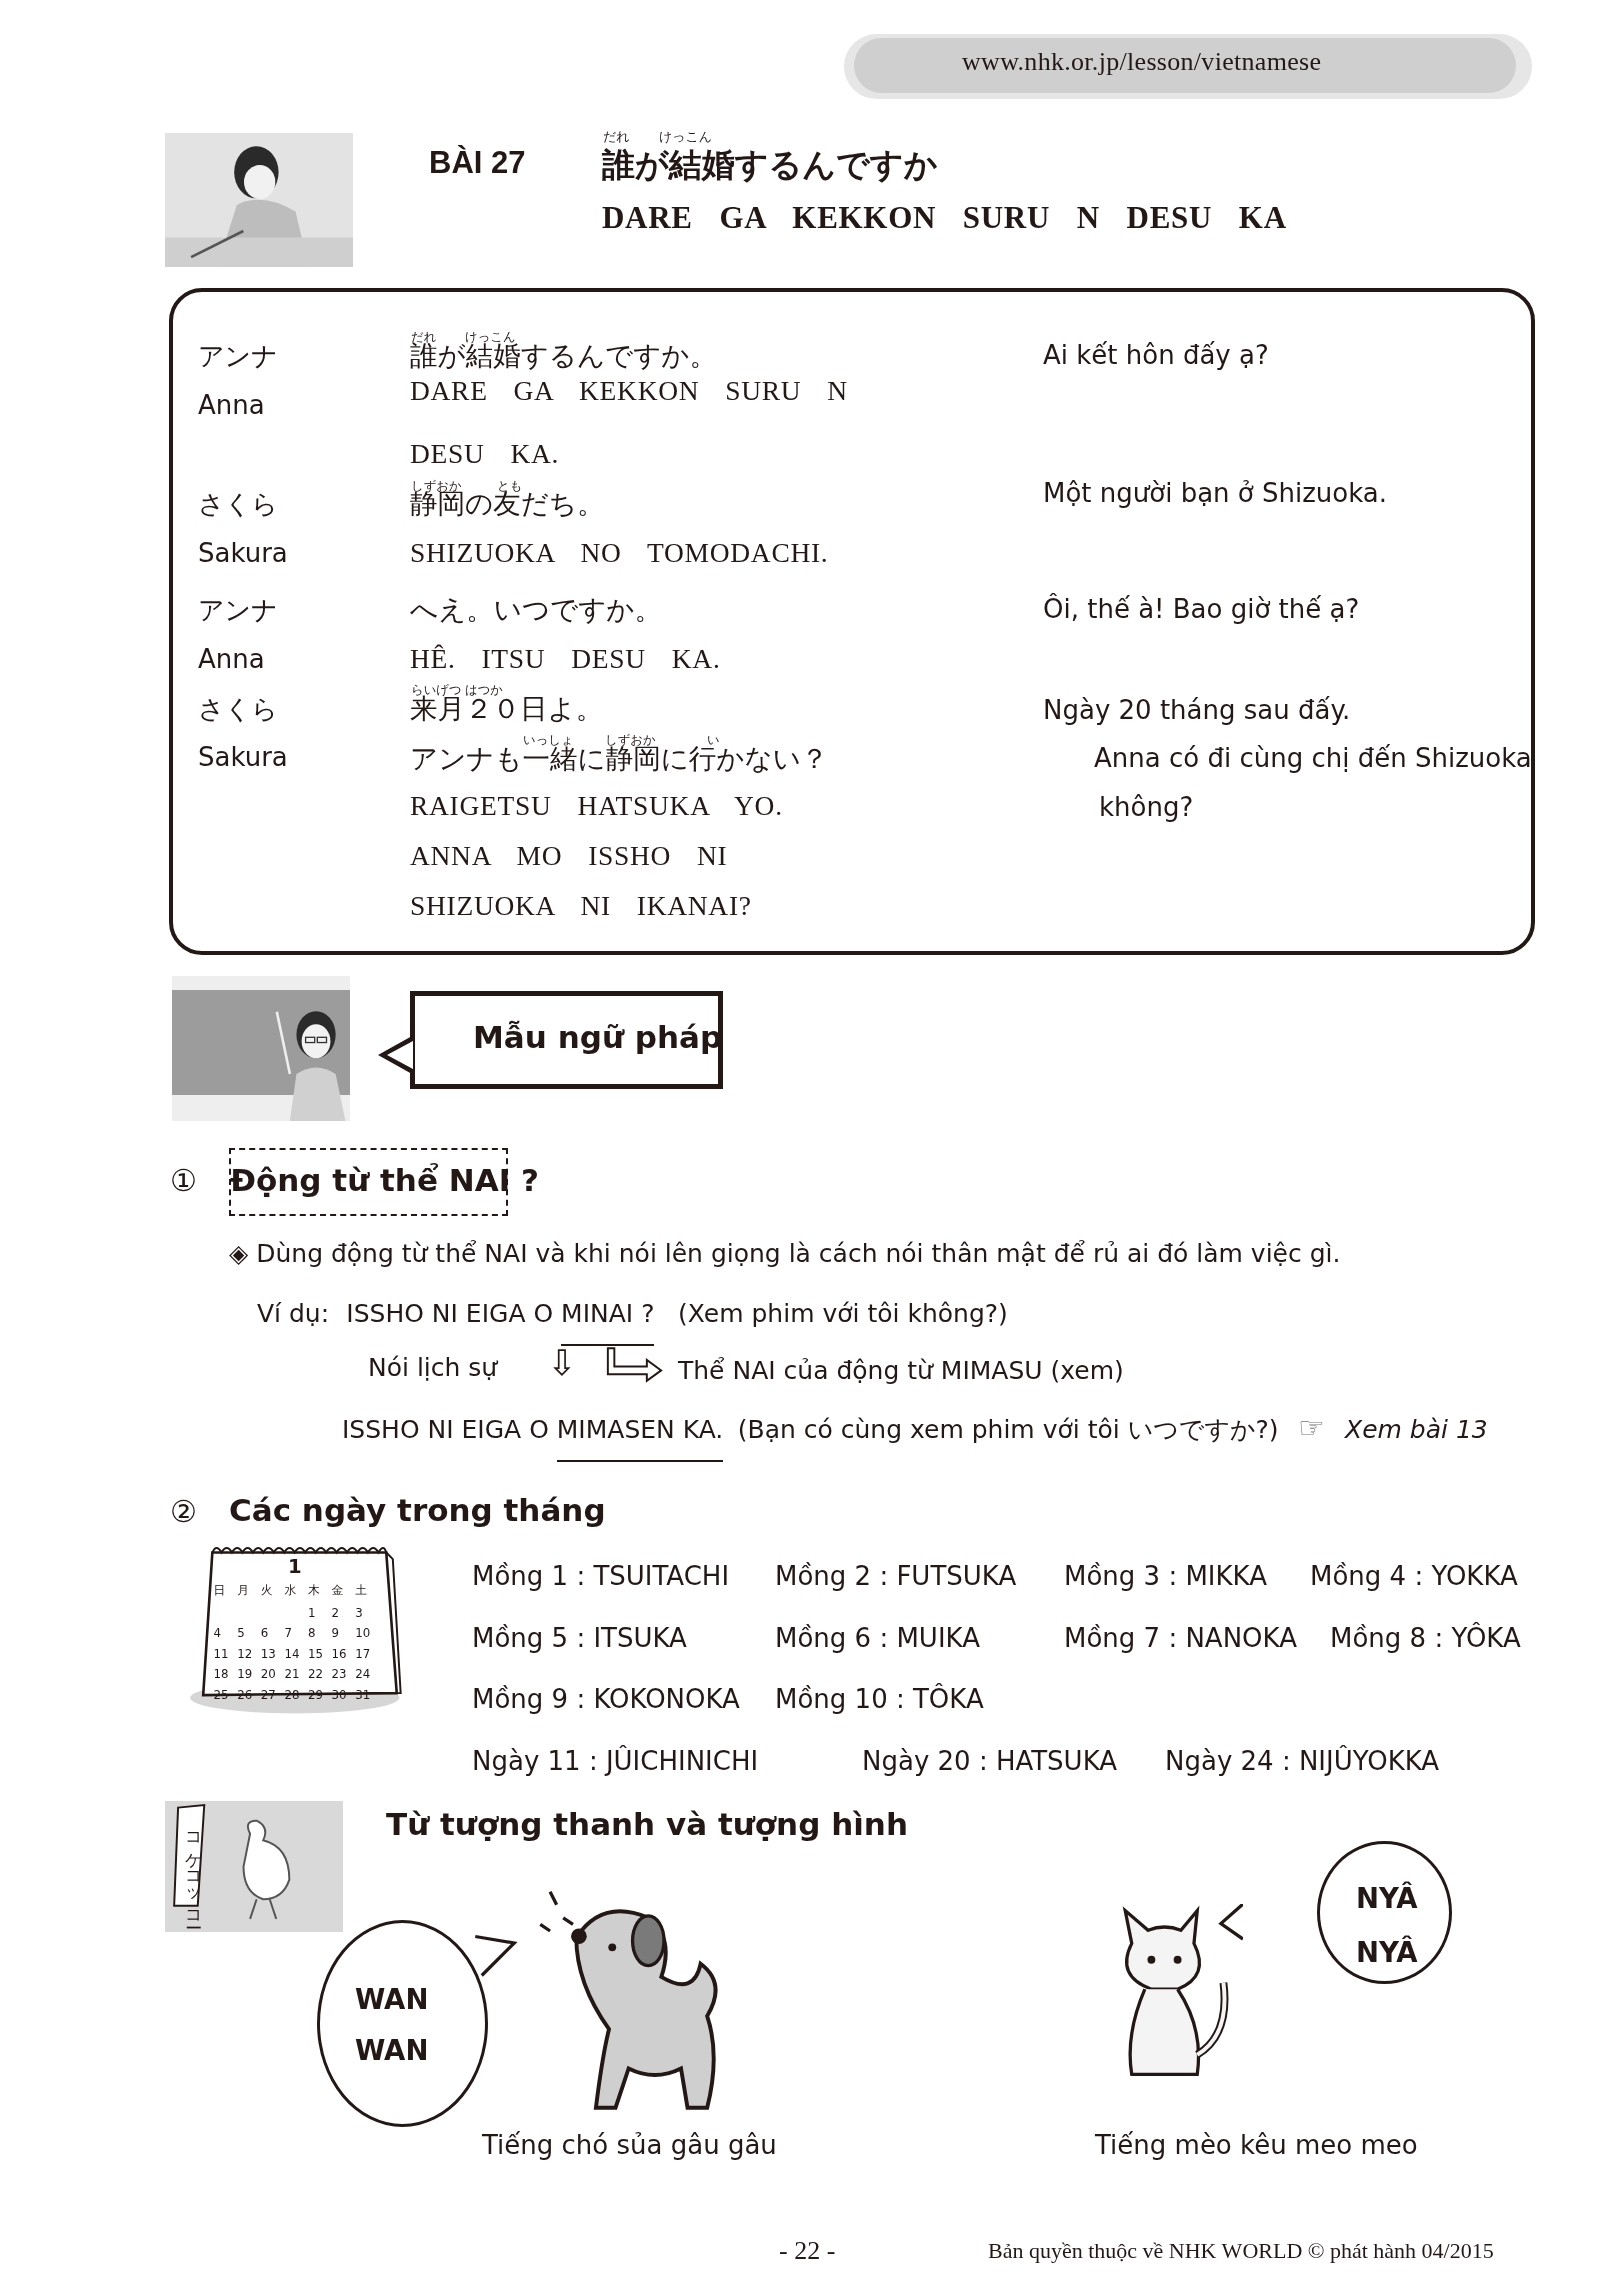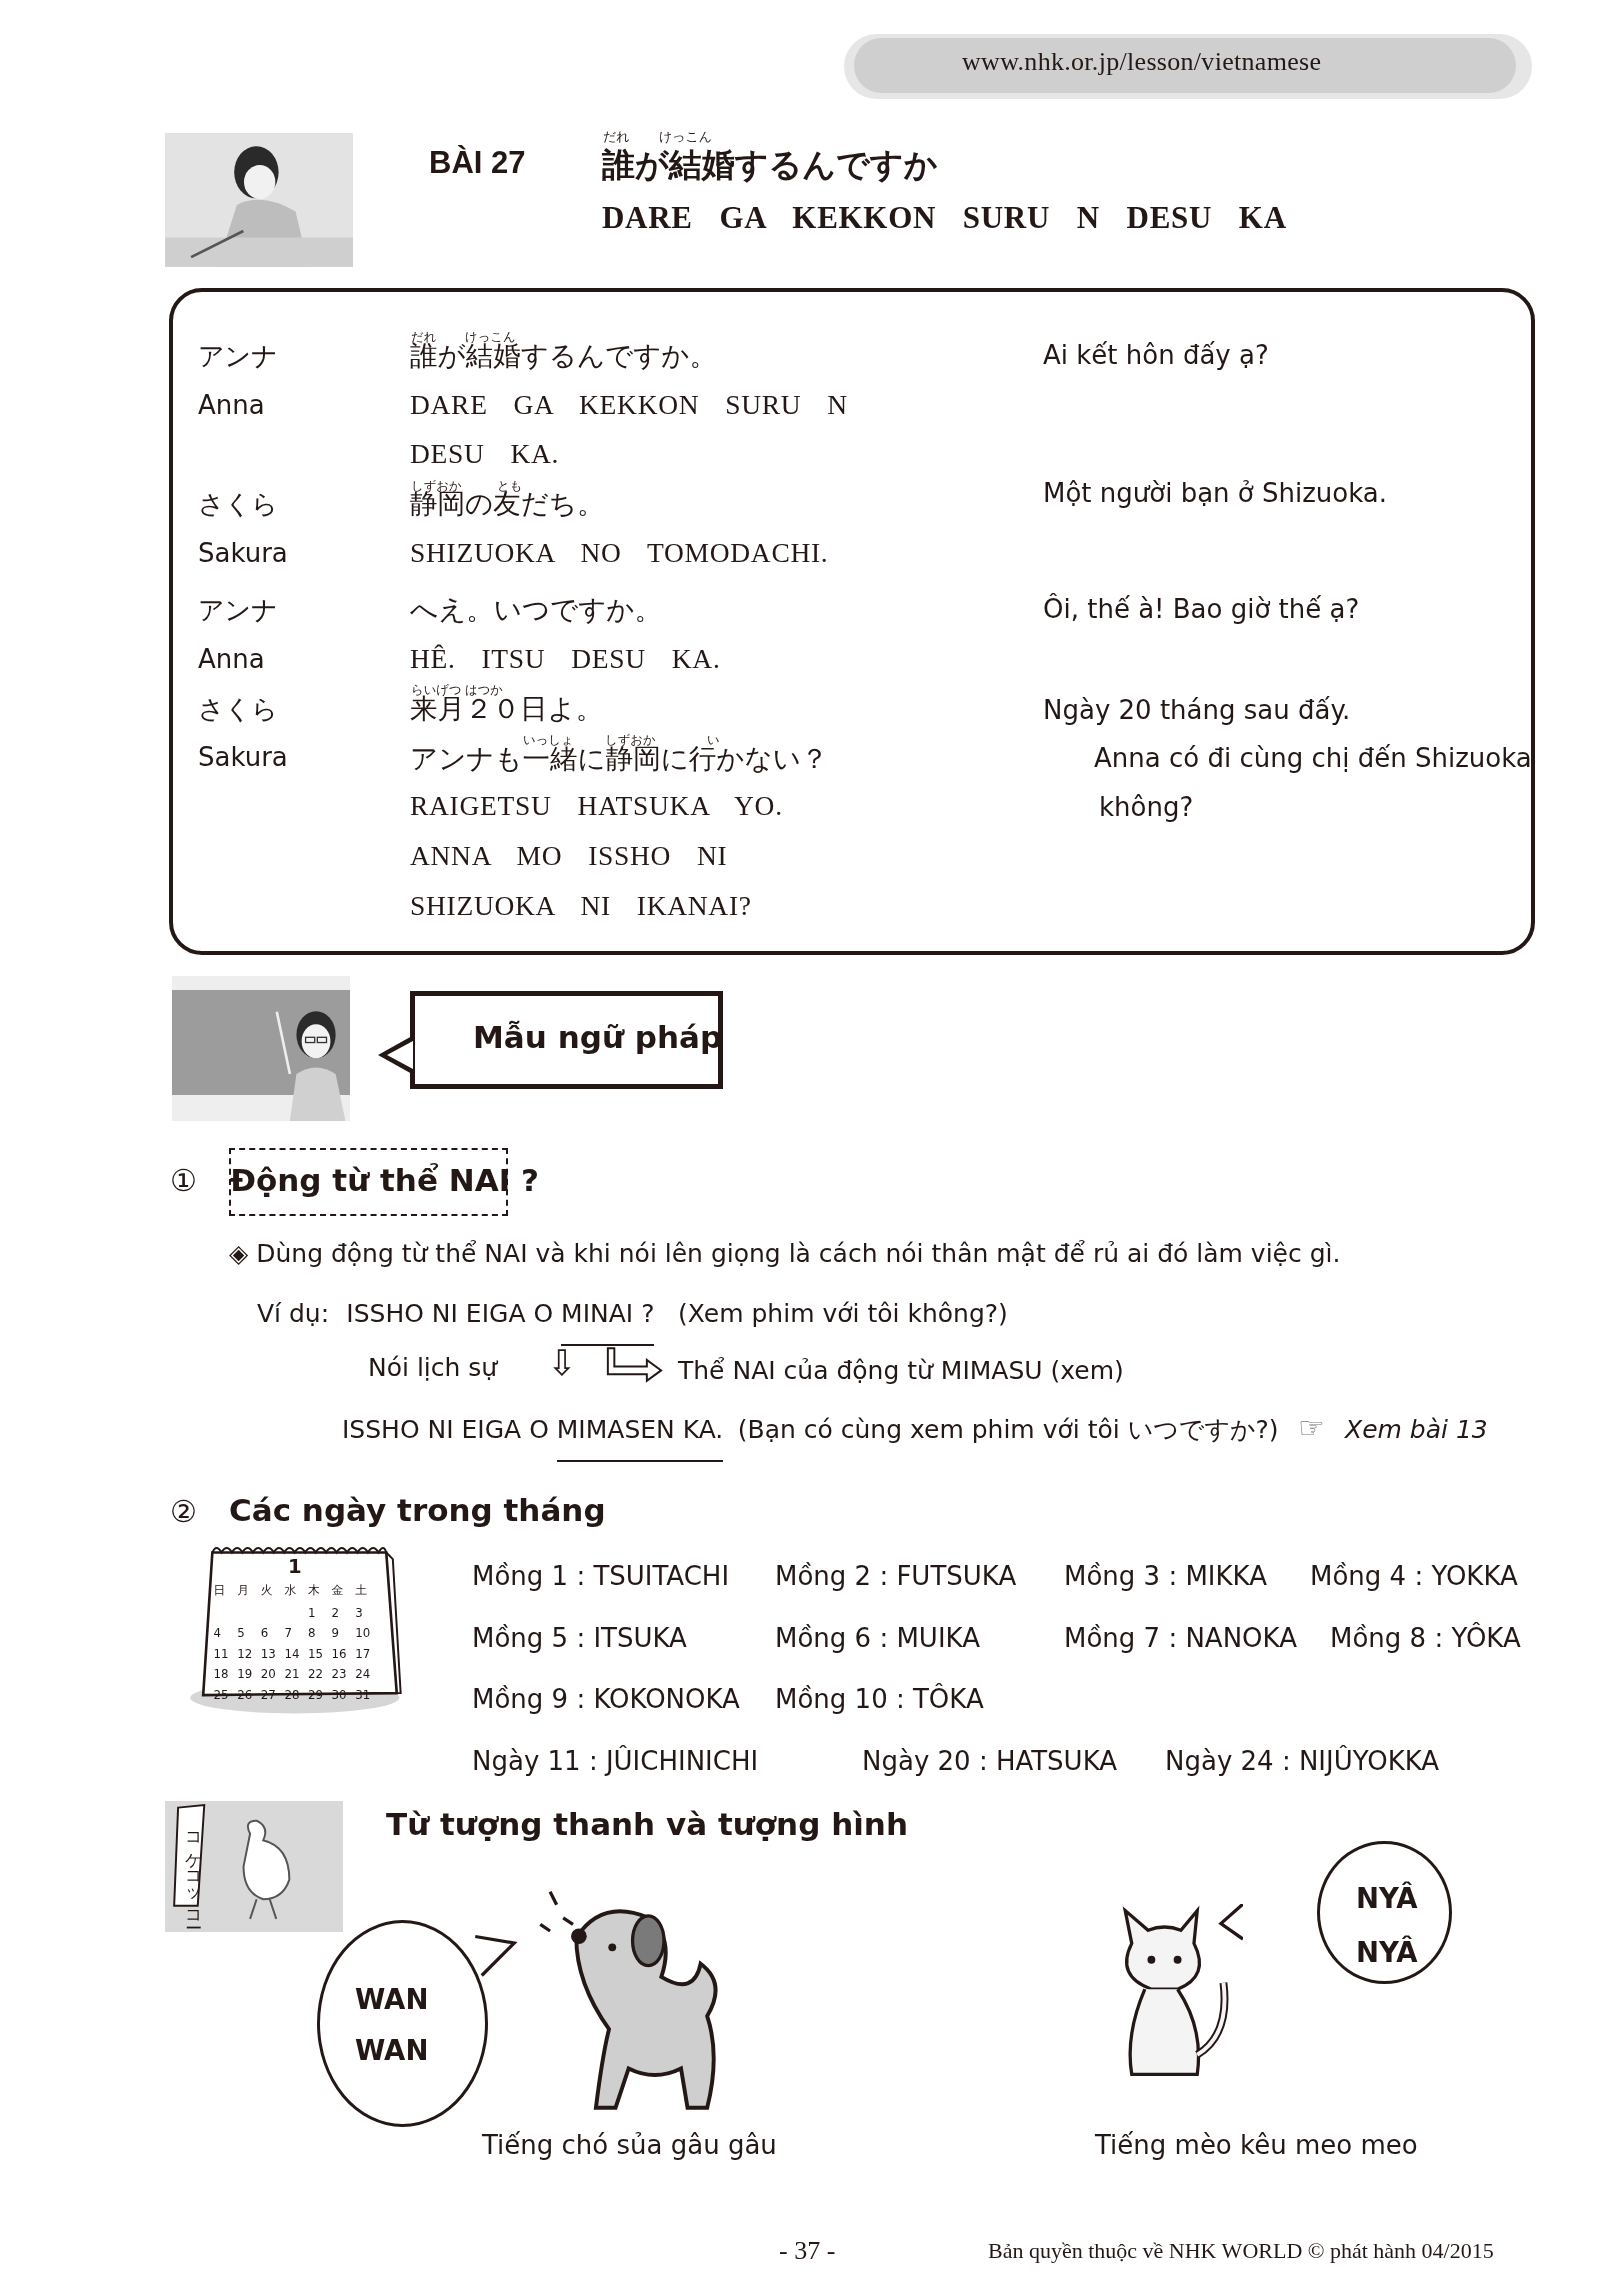--- a/index.html
+++ b/index.html
@@ -75,21 +75,21 @@
 <div class="abs lesson-romaji">DARE GA KEKKON SURU N DESU KA</div>
 
 <div class="abs dialog-box"></div>
 
 <span class="abs furi" style="left:411px;top:329px">だれ</span>
 <span class="abs furi" style="left:465px;top:329px">けっこん</span>
 <div class="abs speaker" style="left:198px;top:339px">アンナ</div>
 <div class="abs jp-line" style="left:410px;top:338px">誰が結婚するんですか。</div>
 <div class="abs vi" style="left:1043px;top:340px">Ai kết hôn đấy ạ?</div>
 <div class="abs speaker" style="left:198px;top:390px">Anna</div>
-<div class="abs romaji" style="left:410px;top:389px">DARE GA KEKKON SURU N</div>
+<div class="abs romaji" style="left:410px;top:375px">DARE GA KEKKON SURU N</div>
 <div class="abs romaji" style="left:410px;top:438px">DESU KA.</div>
 
 <span class="abs furi" style="left:411px;top:478px">しずおか</span>
 <span class="abs furi" style="left:497px;top:478px">とも</span>
 <div class="abs speaker" style="left:198px;top:487px">さくら</div>
 <div class="abs jp-line" style="left:410px;top:486px">静岡の友だち。</div>
 <div class="abs vi" style="left:1043px;top:478px">Một người bạn ở Shizuoka.</div>
 <div class="abs speaker" style="left:198px;top:538px">Sakura</div>
 <div class="abs romaji" style="left:410px;top:537px">SHIZUOKA NO TOMODACHI.</div>
 
@@ -276,15 +276,15 @@
     <path d="M50 60 L40 10 L75 40 Q100 30 125 40 L150 10 L145 60 Q170 110 120 130 L80 130 Q25 110 50 60 Z" fill="#f4f4f4" stroke="#231815" stroke-width="5"></path>
     <circle cx="80" cy="85" r="6" fill="#231815"></circle>
     <circle cx="120" cy="85" r="6" fill="#231815"></circle>
     <path d="M70 130 Q40 200 50 260 L150 260 Q160 190 120 130" fill="#f4f4f4" stroke="#231815" stroke-width="5"></path>
     <path d="M150 230 Q200 200 190 120" fill="none" stroke="#231815" stroke-width="12"></path>
     <path d="M150 230 Q200 200 190 120" fill="none" stroke="#f4f4f4" stroke-width="6"></path>
   </svg>
 </div>
 <div class="caption" style="left:1095px;top:2130px">Tiếng mèo kêu meo meo</div>
 
-<div class="abs footer-page">- 37 -</div>
+<div class="abs footer-page">- 22 -</div>
 <div class="abs footer-copy">Bản quyền thuộc về NHK WORLD © phát hành 04/2015</div>
 
 
 </body></html>

